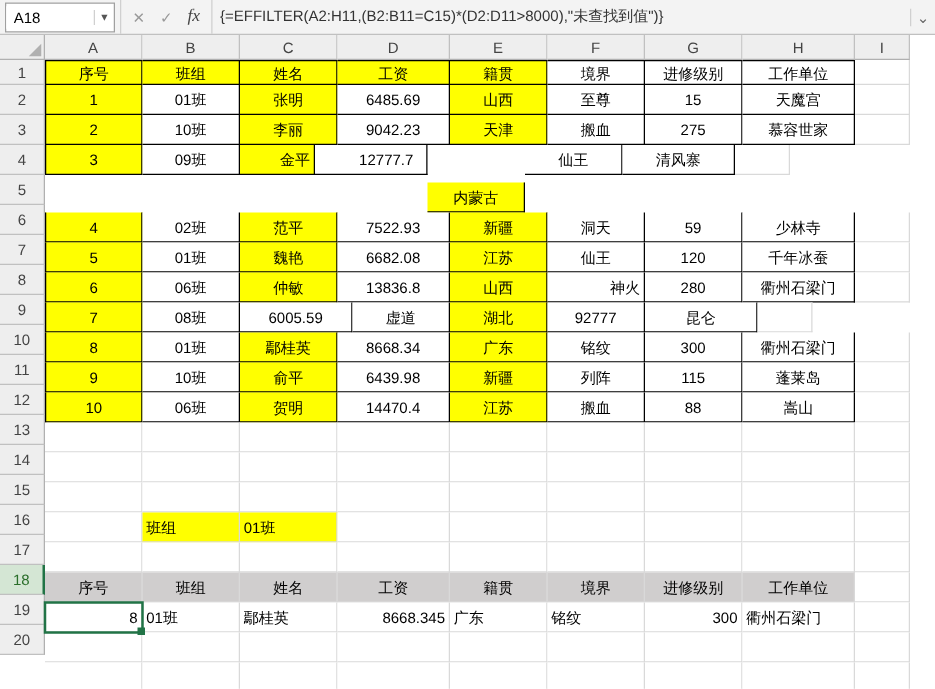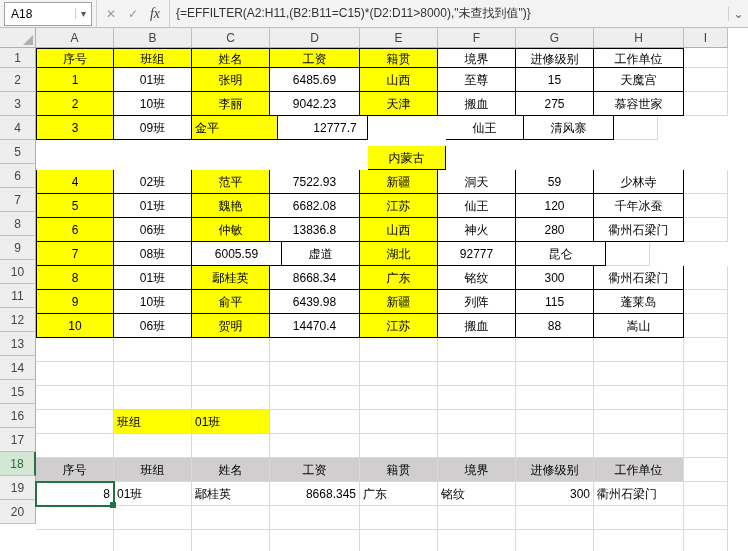--- a/index.html
+++ b/index.html
@@ -261,21 +261,21 @@
         <div class="cell bord center" style="width: 90px; height: 24px; line-height: 24px; text-align: center;">9042.23</div>
         <div class="cell yellow bord center" style="width: 78px; height: 24px; line-height: 24px; text-align: center;">天津</div>
         <div class="cell bord center" style="width: 78px; height: 24px; line-height: 24px; text-align: center;">搬血</div>
         <div class="cell bord center" style="width: 78px; height: 24px; line-height: 24px; text-align: center;">275</div>
         <div class="cell bord center" style="width: 90px; height: 24px; line-height: 24px; ">慕容世家</div>
         <div class="cell " style="width: 44px; height: 24px; line-height: 24px;"></div>
       </div>
       <div class="row">
         <div class="cell yellow bord center left" style="width: 78px; height: 24px; line-height: 24px; text-align: center;">3</div>
         <div class="cell bord center" style="width: 78px; height: 24px; line-height: 24px; text-align: center;">09班</div>
-        <div class="cell yellow bord center" style="width: 86px; height: 24px; line-height: 24px; text-align: left;">金平</div>
+        <div class="cell yellow bord center" style="width: 60px; height: 24px; line-height: 24px; text-align: right;">金平</div>
         <div class="cell bord center" style="width: 90px; height: 24px; line-height: 24px; text-align: center; padding-left: 28px;">12777.7</div>
         <div class="cell yellow bord center" style="width: 78px; height: 24px; line-height: 24px; text-align: center; margin-top: 30px;">内蒙古</div>
         <div class="cell bord center" style="width: 78px; height: 24px; line-height: 24px; text-align: center;">仙王</div>
         <div class="cell bord center" style="width: 90px; height: 24px; line-height: 24px; text-align: center;">清风寨</div>
         <div class="cell " style="width: 44px; height: 24px; line-height: 24px;"></div>
       </div>
       <div class="row">
         <div class="cell yellow bord center left" style="width: 78px; height: 24px; line-height: 24px; text-align: center;">4</div>
         <div class="cell bord center" style="width: 78px; height: 24px; line-height: 24px; text-align: center;">02班</div>
         <div class="cell yellow bord center" style="width: 78px; height: 24px; line-height: 24px; text-align: center;">范平</div>
@@ -296,21 +296,21 @@
         <div class="cell bord center" style="width: 78px; height: 24px; line-height: 24px; text-align: center;">120</div>
         <div class="cell bord center" style="width: 90px; height: 24px; line-height: 24px; text-align: center;">千年冰蚕</div>
         <div class="cell " style="width: 44px; height: 24px; line-height: 24px;"></div>
       </div>
       <div class="row">
         <div class="cell yellow bord center left" style="width: 78px; height: 24px; line-height: 24px; text-align: center;">6</div>
         <div class="cell bord center" style="width: 78px; height: 24px; line-height: 24px; text-align: center;">06班</div>
         <div class="cell yellow bord center" style="width: 78px; height: 24px; line-height: 24px; text-align: center;">仲敏</div>
         <div class="cell bord center" style="width: 90px; height: 24px; line-height: 24px; text-align: center;">13836.8</div>
         <div class="cell yellow bord center" style="width: 78px; height: 24px; line-height: 24px; text-align: center;">山西</div>
-        <div class="cell bord center" style="width: 78px; height: 24px; line-height: 24px; text-align: center;">神火</div>
+        <div class="cell bord center" style="width: 78px; height: 24px; line-height: 24px; text-align: right;">神火</div>
         <div class="cell bord center" style="width: 78px; height: 24px; line-height: 24px; text-align: center;">280</div>
         <div class="cell bord center" style="width: 90px; height: 24px; line-height: 24px; text-align: center;">衢州石梁门</div>
         <div class="cell " style="width: 44px; height: 24px; line-height: 24px;"></div>
       </div>
       <div class="row">
         <div class="cell yellow bord center left" style="width: 78px; height: 24px; line-height: 24px; text-align: center;">7</div>
         <div class="cell bord center" style="width: 78px; height: 24px; line-height: 24px; text-align: center;">08班</div>
         <div class="cell bord center" style="width: 90px; height: 24px; line-height: 24px; text-align: center;">6005.59</div>
         <div class="cell bord center" style="width: 78px; height: 24px; line-height: 24px; text-align: center;">虚道</div>
         <div class="cell yellow bord center" style="width: 78px; height: 24px; line-height: 24px; text-align: center;">湖北</div>

